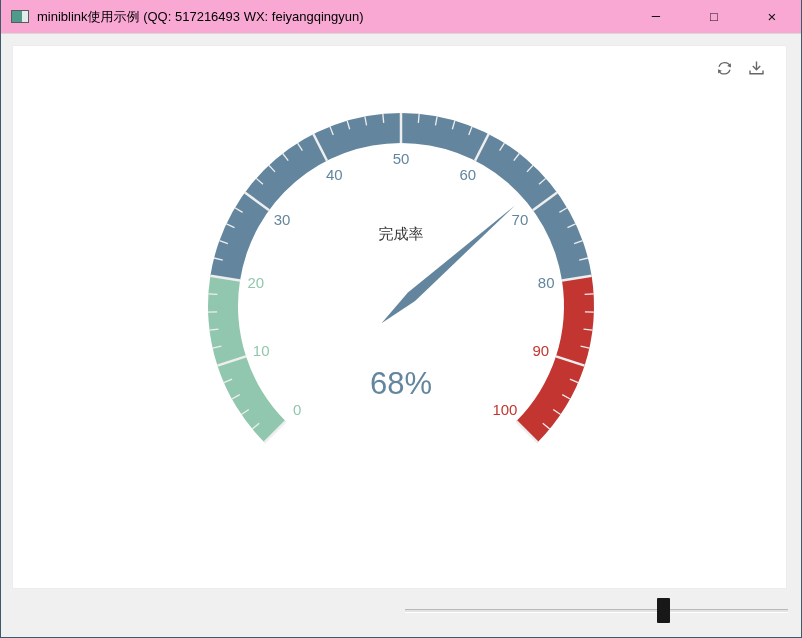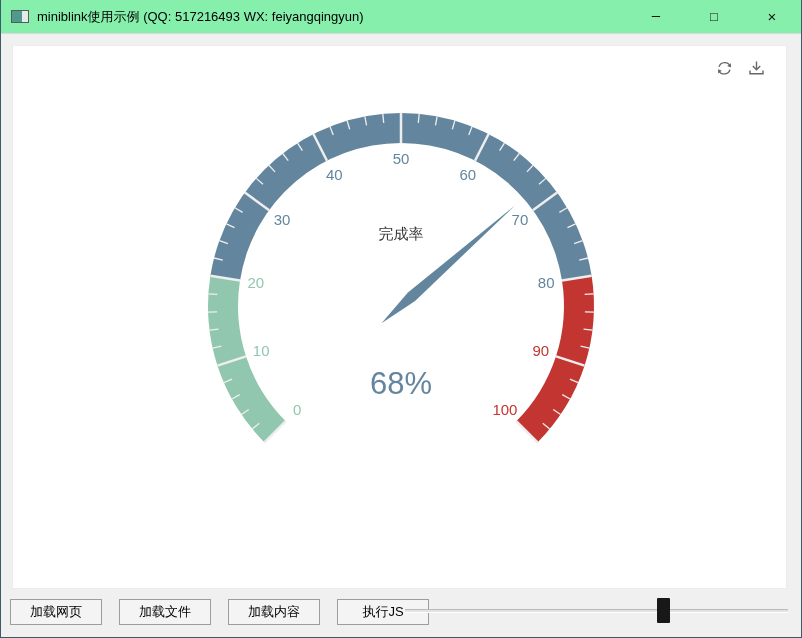--- a/index.html
+++ b/index.html
@@ -5,21 +5,21 @@
   html,body { margin:0; padding:0; }
   body { width:802px; height:638px; font-family:"Liberation Sans", sans-serif; background:#ffffff; }
   .window {
     position:relative; width:800px; height:637px;
     border-left:1px solid #3d5a68; border-right:1px solid #3d5a68; border-bottom:1px solid #3d5a68;
     background:#f0f0f0; overflow:hidden;
   }
   
   .titlebar {
     position:absolute; top:0; left:0; right:0; height:33px;
-    background:#86efac; border-bottom:1px solid #d9d9d9;
+    background:#f9a8d4; border-bottom:1px solid #d9d9d9;
     display:flex; align-items:center;
   }
   .app-icon {
     width:18px; height:13px; margin:0 8px 0 10px;
     border:1px solid #5a5a5a; background:linear-gradient(to right, #4e9a8c 0 62%, #e4ecea 62% 100%);
     box-sizing:border-box;
   }
   .titlebar-text { font-size:13px; color:#000; flex:1; white-space:nowrap; }
   .win-btn {
     width:58px; height:33px; display:flex; align-items:center; justify-content:center;
@@ -158,25 +158,19 @@
       </svg>
       <svg width="19" height="19" viewBox="0 0 19 19">
         <path d="M 9.5 2.5 L 9.5 10" fill="none" stroke="#666" stroke-width="1.4"></path>
         <path d="M 5.8 7 L 9.5 10.7 L 13.2 7" fill="none" stroke="#666" stroke-width="1.4"></path>
         <path d="M 3 11.5 L 3 14.7 L 16 14.7 L 16 11.5" fill="none" stroke="#666" stroke-width="1.4"></path>
       </svg>
     </div>
   </div>
 
   <div class="bottombar">
-    <div class="btn-row">
-      <button class="push-btn">加载网页</button>
-      <button class="push-btn">加载文件</button>
-      <button class="push-btn">加载内容</button>
-      <button class="push-btn">执行JS</button>
-    </div>
     <div class="slider">
       <div class="slider-track"></div>
       <div class="slider-handle" id="slider-handle" style="left: calc(68% - 8.84px);"></div>
     </div>
   </div>
 
 </div>
 
 </body></html>

